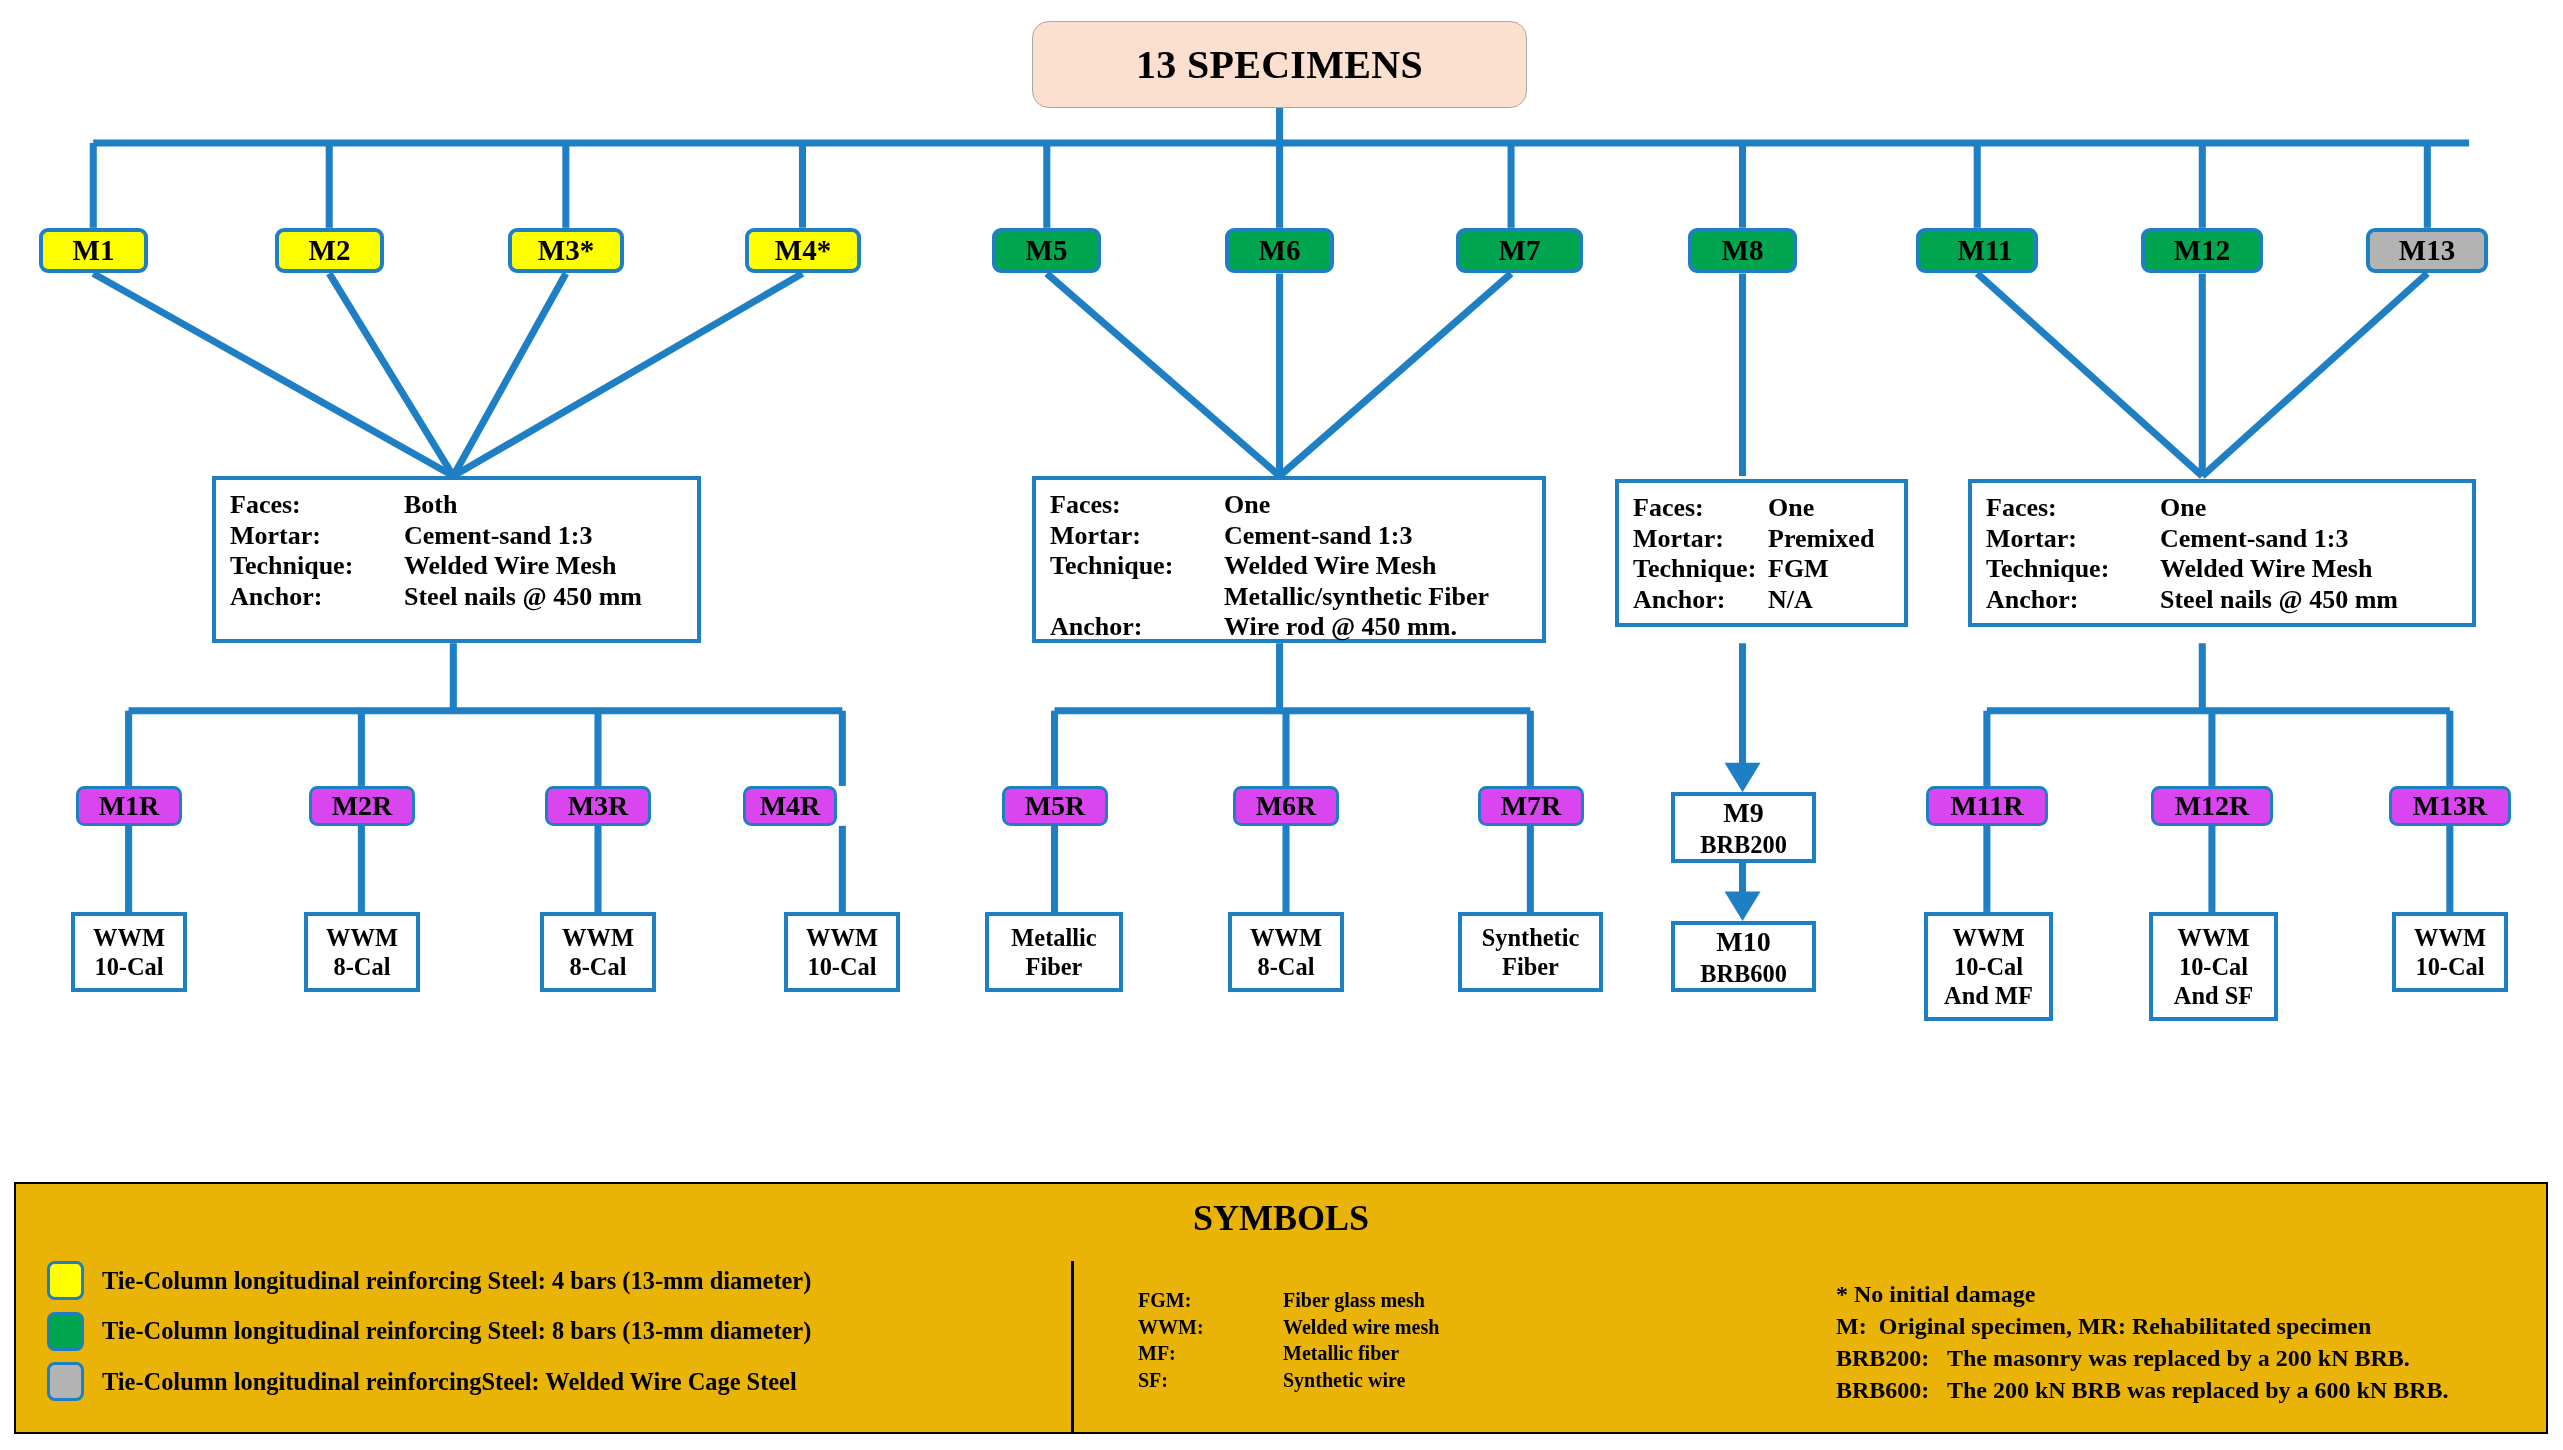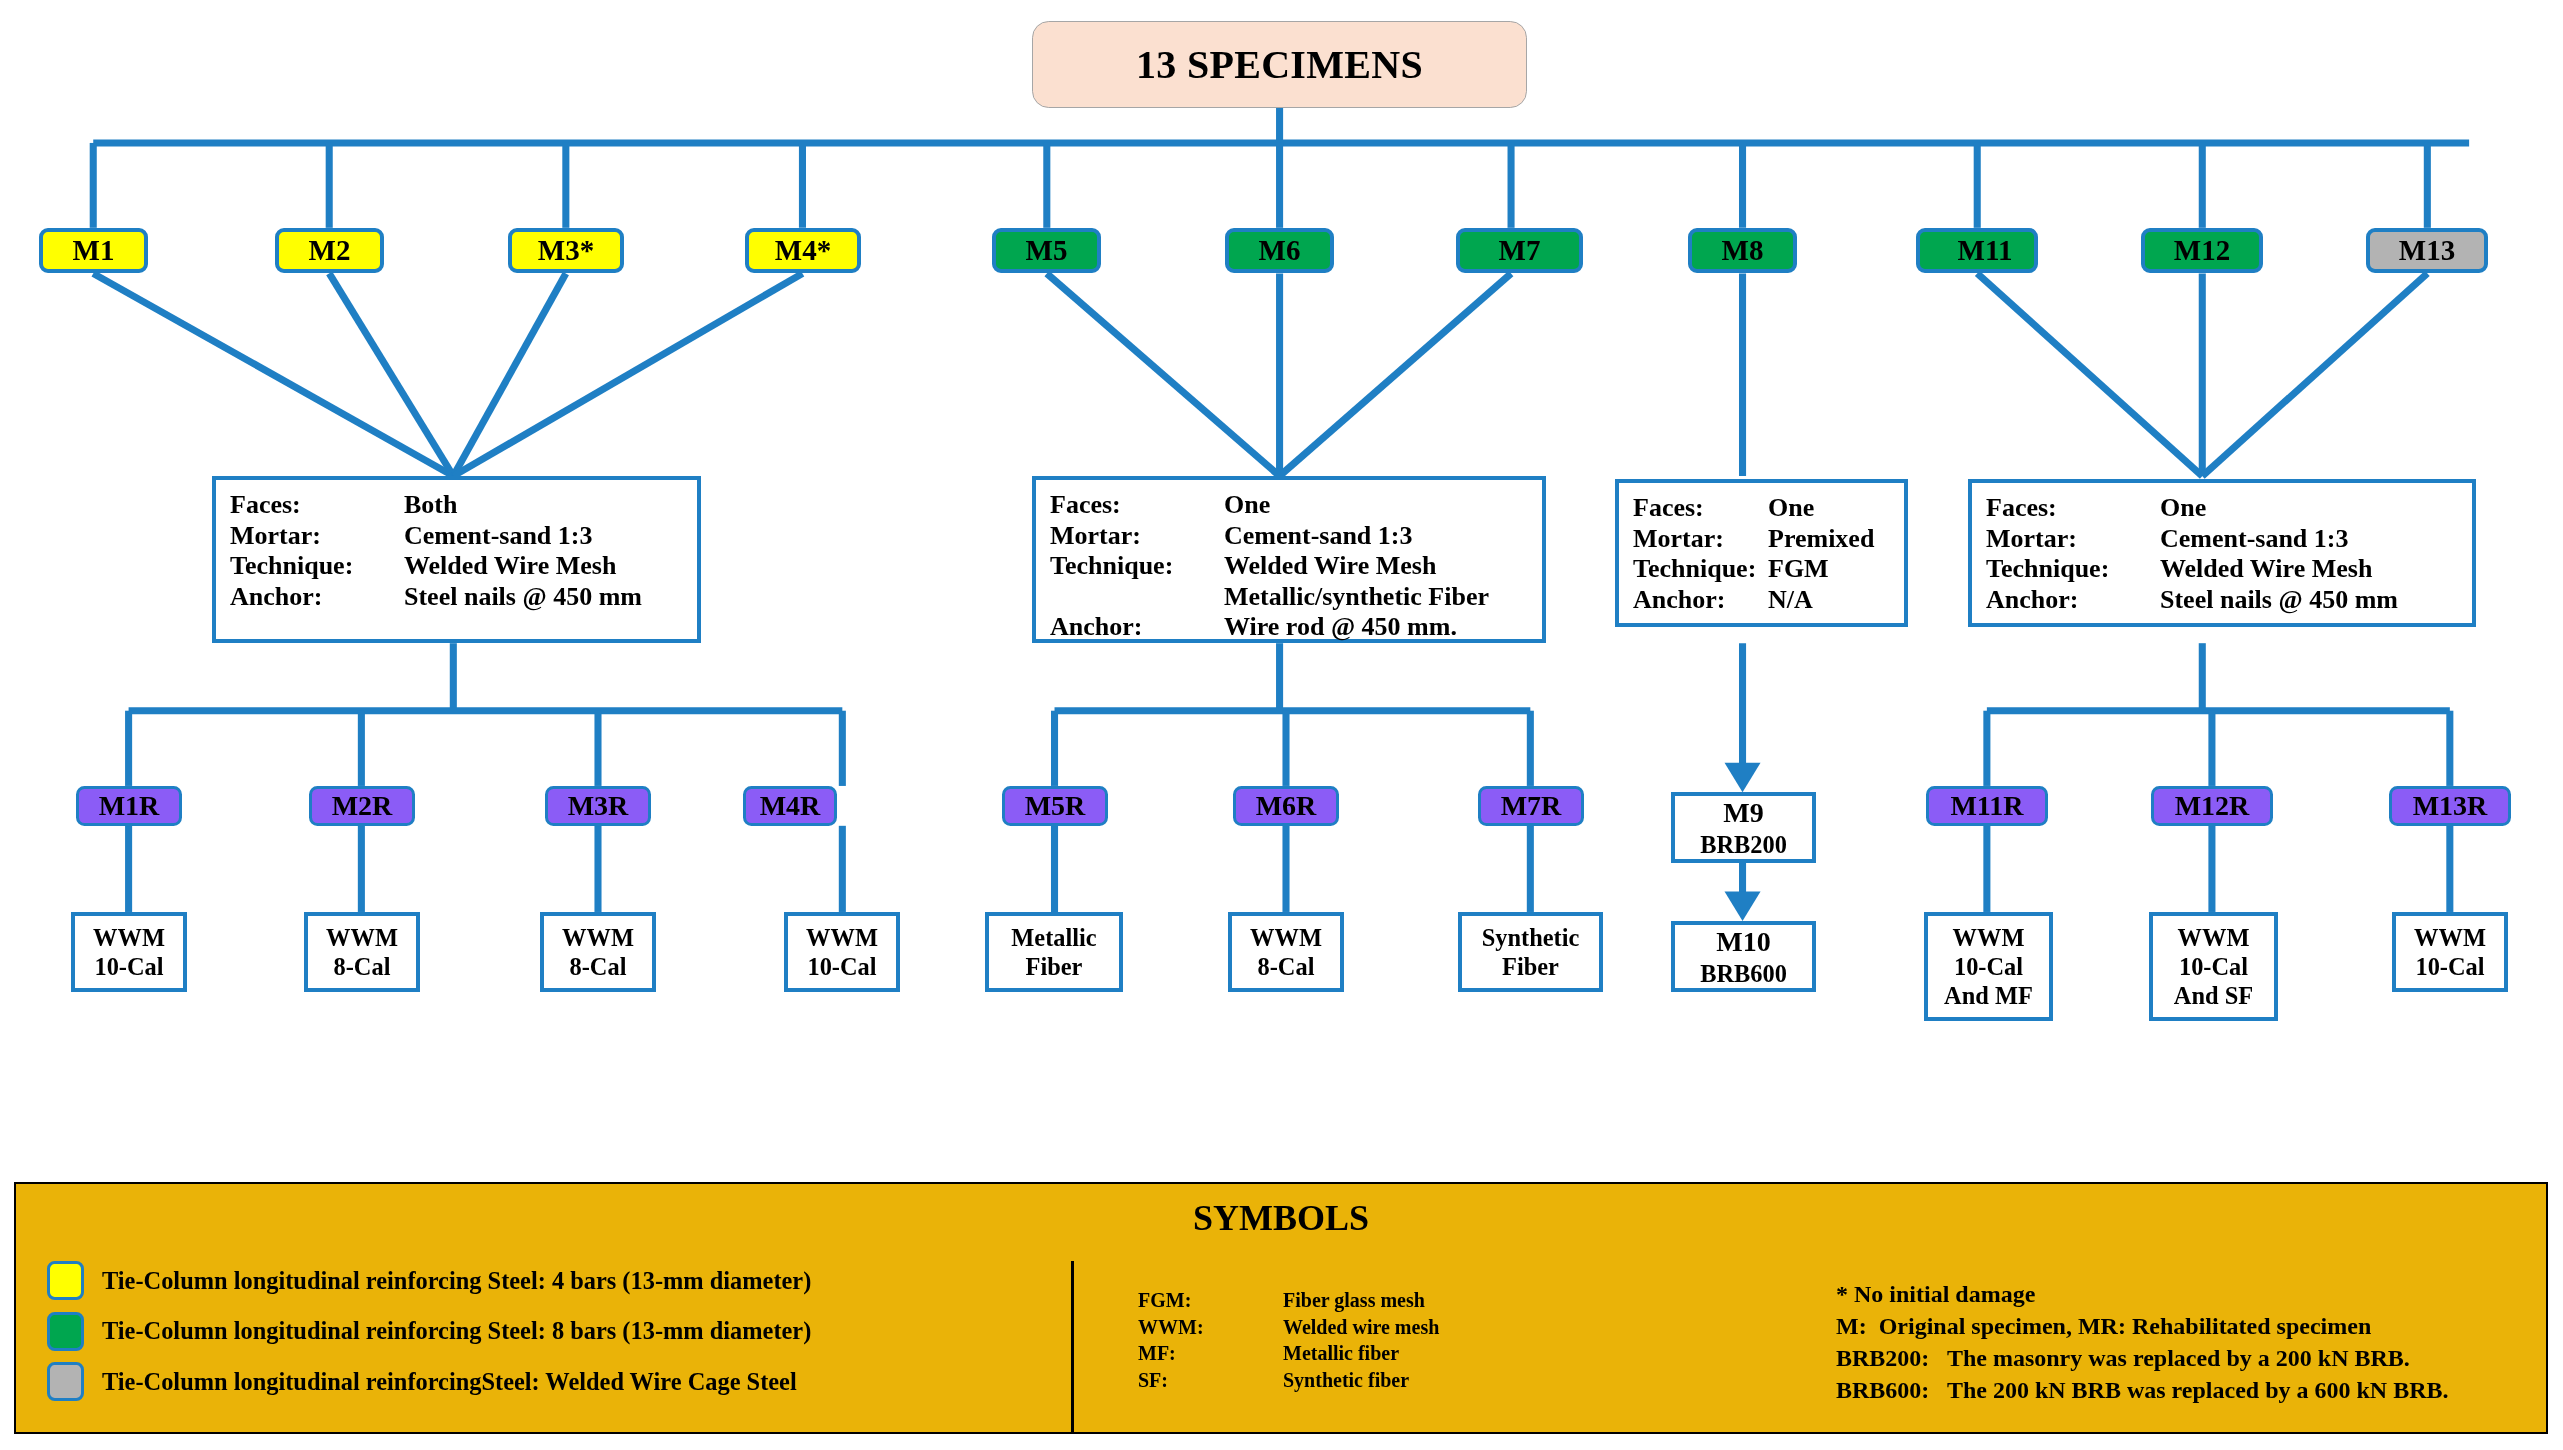--- a/index.html
+++ b/index.html
@@ -55,21 +55,21 @@
   .panel.p2 .k{width:174px;}
   .panel.p3 .k{width:135px;}
   .panel.p4 .k{width:174px;}
 
   
   .rnode{
     position:absolute;
     height:40px;
     border:3.9px solid #1f7fc4;
     border-radius:8.4px;
-    background:#8b5cf6;
+    background:#d946ef;
     box-sizing:border-box;
     display:flex;align-items:center;justify-content:center;
     font-weight:bold;font-size:28px;color:#000;
   }
   
   .leaf{
     position:absolute;
     border:4.5px solid #1f7fc4;
     background:#fff;
     box-sizing:border-box;
@@ -374,21 +374,21 @@
       <div class="abrow">
         <span class="ab">WWM:</span>
         <span>Welded wire mesh</span>
       </div>
       <div class="abrow">
         <span class="ab">MF:</span>
         <span>Metallic fiber</span>
       </div>
       <div class="abrow">
         <span class="ab">SF:</span>
-        <span>Synthetic fiber</span>
+        <span>Synthetic wire</span>
       </div>
     </div>
 
     <div class="legend-col-c">
       <div class="noteline">* No initial damage</div>
       <div class="noteline">M:  Original specimen, MR: Rehabilitated specimen</div>
       <div class="noteline">BRB200:   The masonry was replaced by a 200 kN BRB.</div>
       <div class="noteline">BRB600:   The 200 kN BRB was replaced by a 600 kN BRB.</div>
     </div>
   </div>

